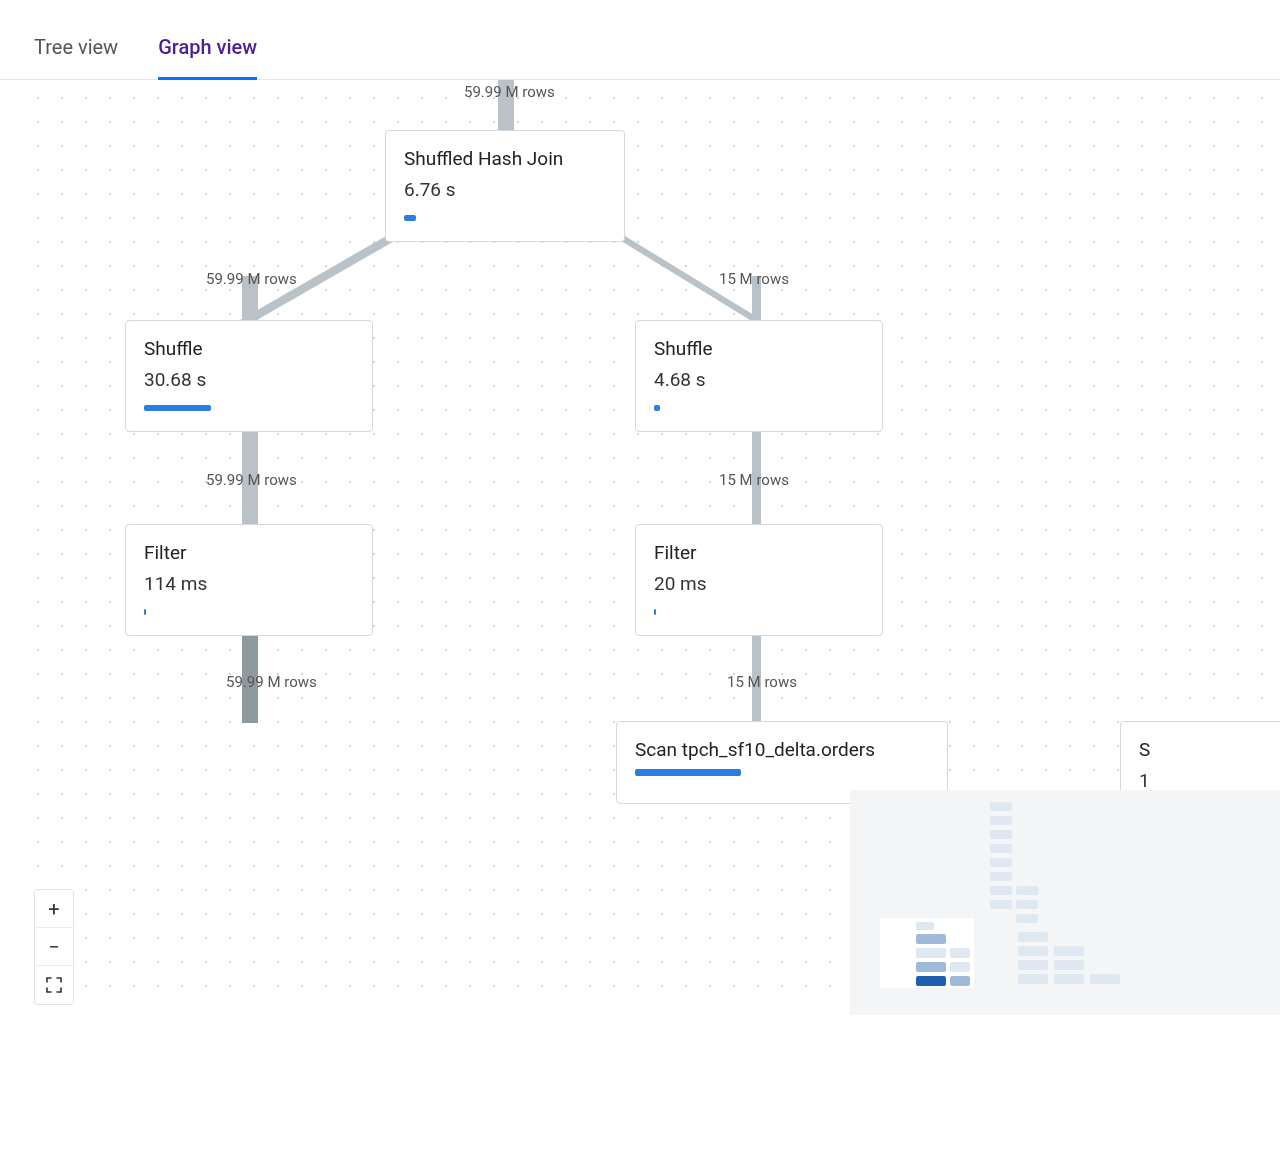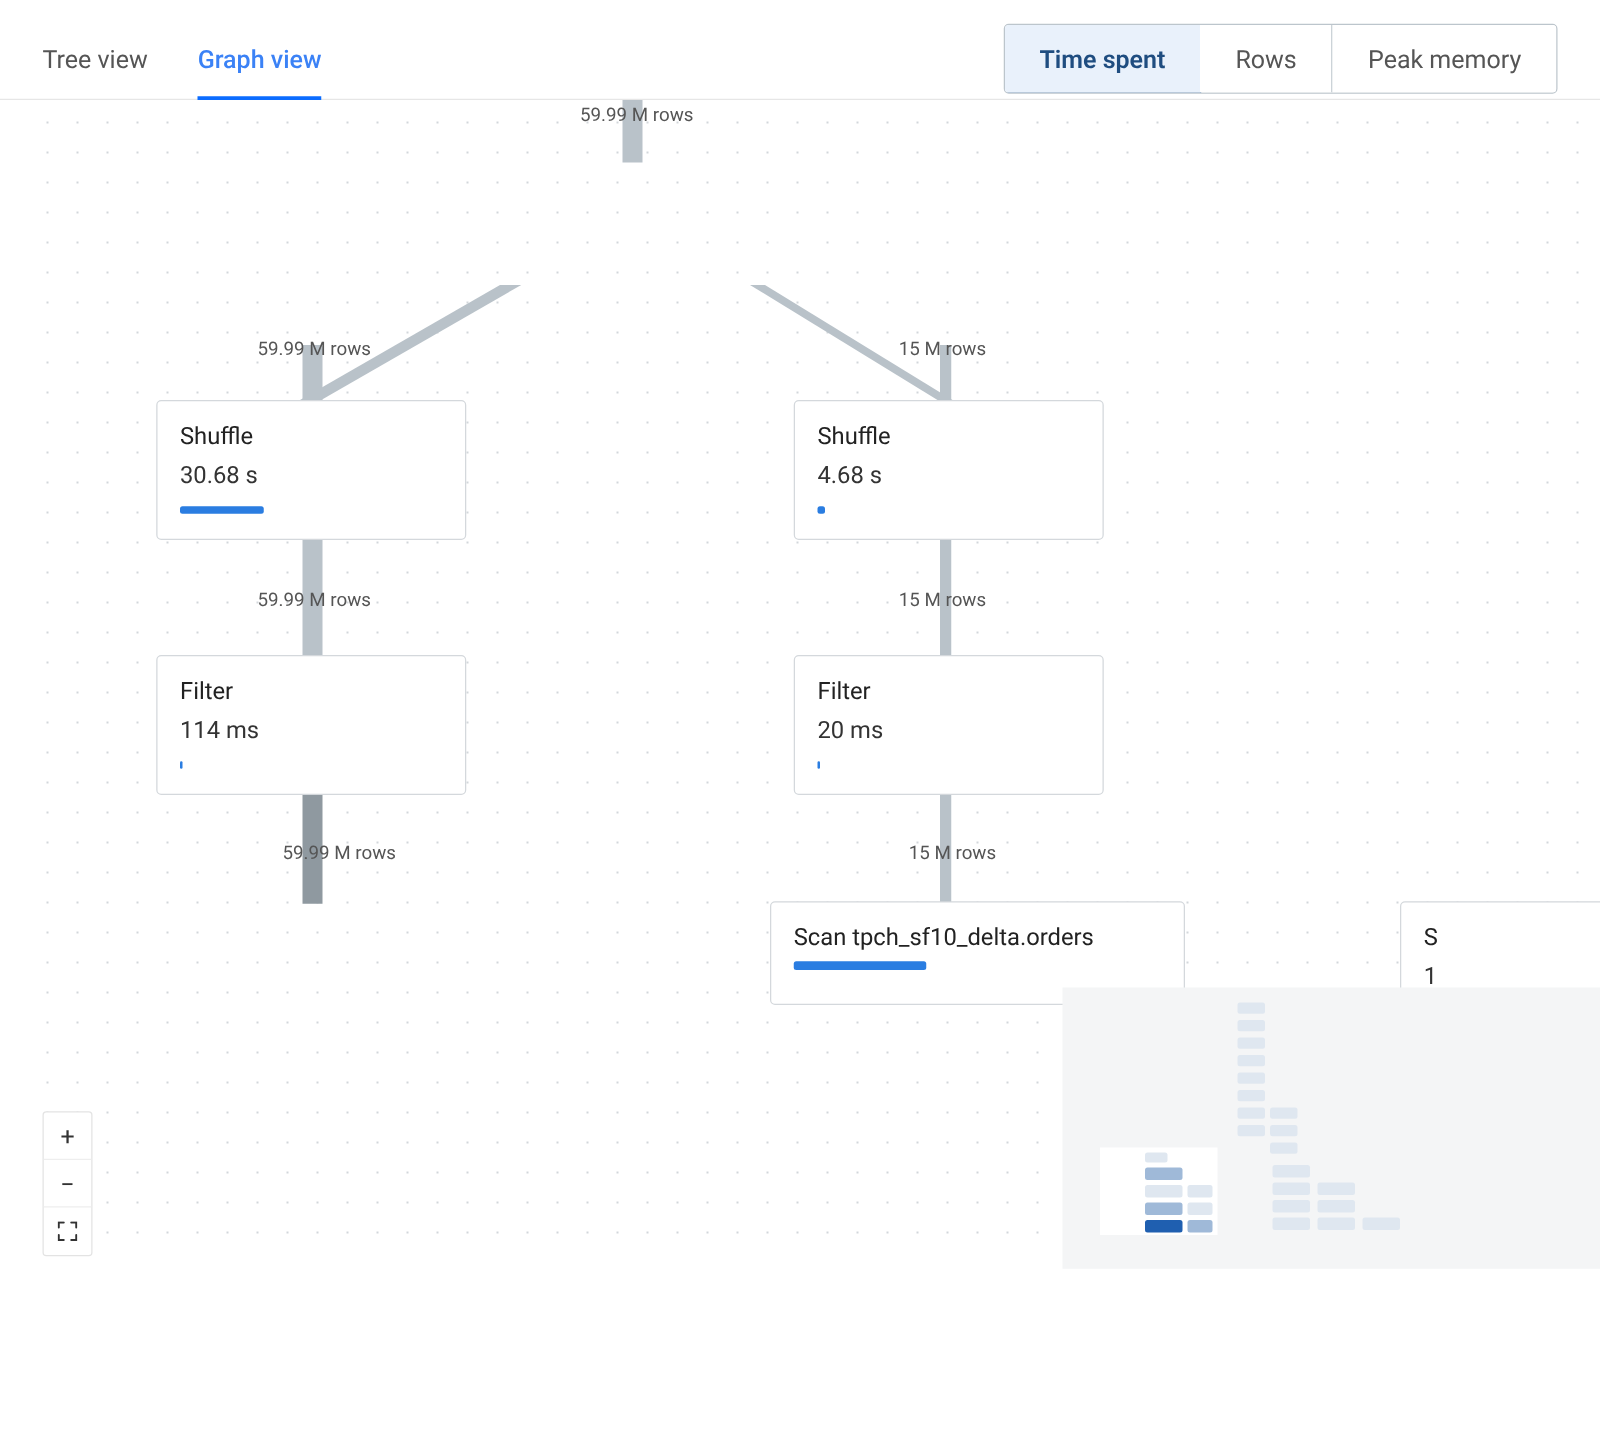--- a/index.html
+++ b/index.html
@@ -26,21 +26,21 @@
   .tabs { display: flex; gap: 40px; align-items: flex-start; height: 100%; }
   .tab {
     font-size: 20px;
     color: #555;
     cursor: pointer;
     height: 100%;
     display: flex;
     align-items: center;
     position: relative;
   }
-  .tab.active { color: #3b82f6; font-weight: 500; }
+  .tab.active { color: #4c1d95; font-weight: 500; }
   .tab.active::after {
     content: "";
     position: absolute;
     left: 0; right: 0; bottom: -1px;
     height: 3px;
     background: #0b6cff;
   }
 
   .seg {
     display: flex;
@@ -153,25 +153,20 @@
 
 </style>
 </head>
 <body>
 
 <div class="topbar">
   <div class="tabs">
     <div class="tab">Tree view</div>
     <div class="tab active">Graph view</div>
   </div>
-  <div class="seg">
-    <div class="seg-btn active">Time spent</div>
-    <div class="seg-btn">Rows</div>
-    <div class="seg-btn">Peak memory</div>
-  </div>
 </div>
 
 <div class="canvas">
 
   <svg class="edges">
 
     <rect x="478" y="0" width="16" height="50" fill="#b9c2c9"></rect>
 
     <polygon points="380,148 397,148 237,240 220,240" fill="#b9c2c9"></polygon>
 
@@ -191,20 +186,27 @@
   </svg>
 
   <div class="rows-label" style="left:444px; top:3px;">59.99 M rows</div>
   <div class="rows-label" style="left:186px; top:190px;">59.99 M rows</div>
   <div class="rows-label" style="left:699px; top:190px;">15 M rows</div>
   <div class="rows-label" style="left:186px; top:391px;">59.99 M rows</div>
   <div class="rows-label" style="left:699px; top:391px;">15 M rows</div>
   <div class="rows-label" style="left:206px; top:593px;">59.99 M rows</div>
   <div class="rows-label" style="left:707px; top:593px;">15 M rows</div>
 
+  <div class="node" style="left:365px; top:50px; width:240px;">
+    <div class="node-title">Shuffled Hash Join</div>
+    <div class="node-metric">6.76 s</div>
+    <div class="bar-track">
+        <div class="bar-fill" style="width:6%"></div>
+      </div>
+  </div>
 
   <div class="node" style="left:105px; top:240px; width:248px;">
     <div class="node-title">Shuffle</div>
     <div class="node-metric">30.68 s</div>
     <div class="bar-track">
         <div class="bar-fill" style="width:32%"></div>
       </div>
   </div>
 
   <div class="node" style="left:615px; top:240px; width:248px;">

